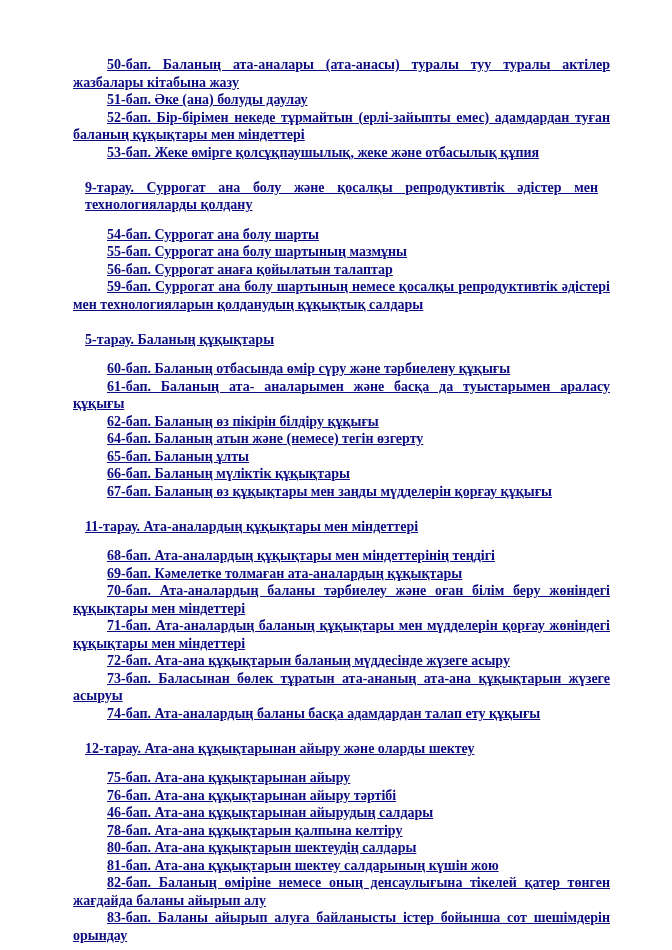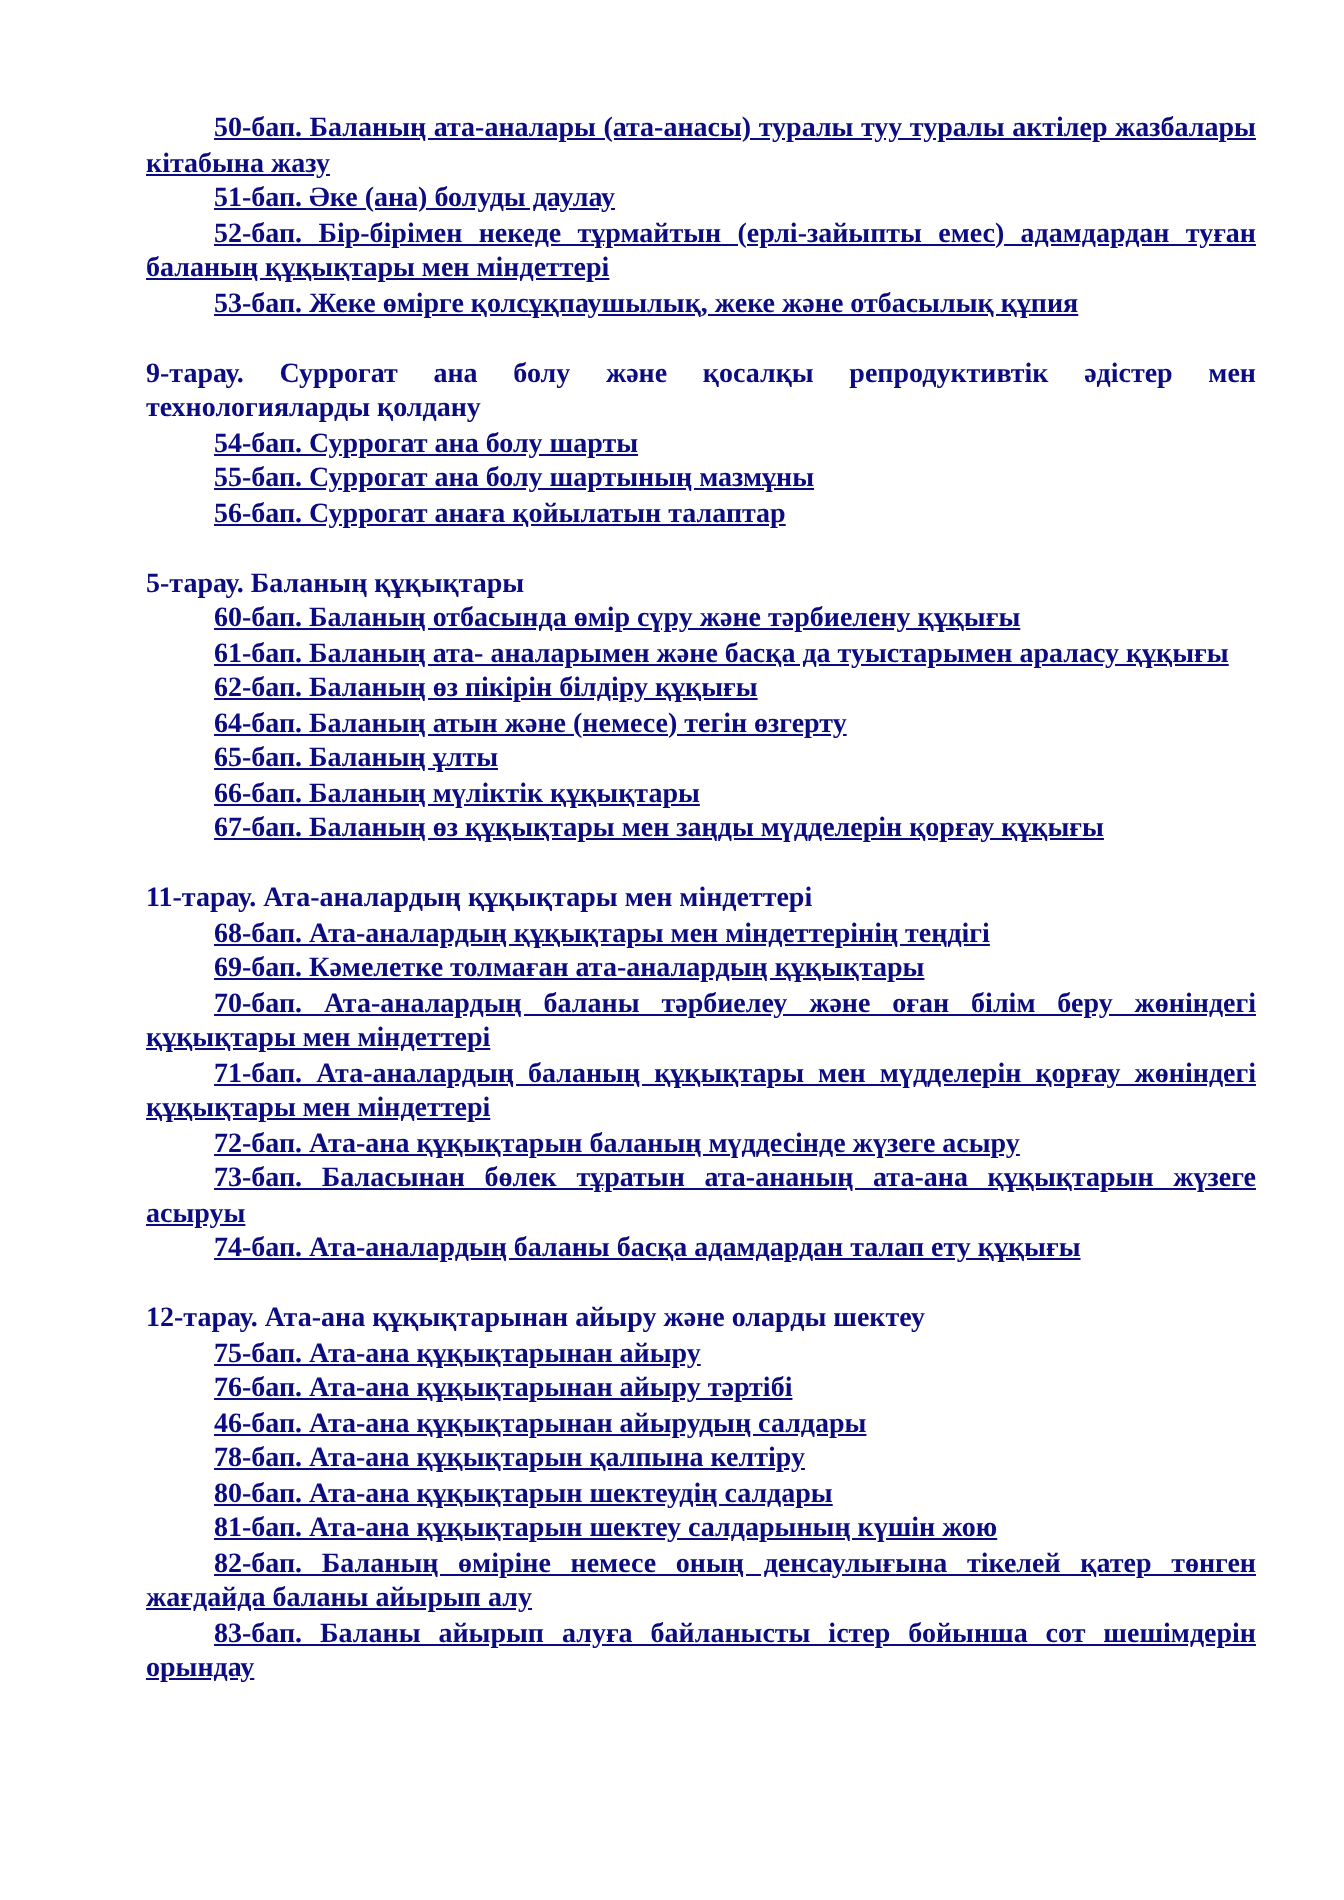--- a/index.html
+++ b/index.html
@@ -10,36 +10,37 @@
   body {
     width: 672px;
     height: 950px;
     overflow: hidden;
     font-family: "Liberation Serif", "DejaVu Serif", serif;
   }
   .page {
     box-sizing: border-box;
     width: 672px;
     height: 950px;
-    padding: 56px 44px 0 73px;
+    padding: 56px 62px 0 73px;
     background: #ffffff;
   }
   .toc {
     font-size: 14px;
     font-weight: bold;
     line-height: 17.5px;
     color: var(--link-color, #0b0b82);
   }
   .toc-section + .toc-section {
     margin-top: 17.5px;
   }
   .chapter-heading {
-    margin: 0;
+    margin: 12px;
     text-indent: 0;
     text-align: justify;
+    text-decoration: underline;
     cursor: pointer;
   }
   .entry {
     margin: 0;
     text-indent: 34px;
     text-align: justify;
     text-decoration: underline;
     cursor: pointer;
   }
 </style>
@@ -57,20 +58,21 @@
           <p class="entry">53-бап. Жеке өмірге қолсұқпаушылық, жеке және отбасылық құпия</p>
         </div>
   </div>
 
   <div class="toc-section">
     <p class="chapter-heading">9-тарау. Суррогат ана болу және қосалқы репродуктивтік әдістер мен технологияларды қолдану</p>
     <div class="articles">
           <p class="entry">54-бап. Суррогат ана болу шарты</p>
           <p class="entry">55-бап. Суррогат ана болу шартының мазмұны</p>
           <p class="entry">56-бап. Суррогат анаға қойылатын талаптар</p>
+          <p class="entry">59-бап. Суррогат ана болу шартының немесе қосалқы репродуктивтік әдістері мен технологияларын қолданудың құқықтық салдары</p>
         </div>
   </div>
 
   <div class="toc-section">
     <p class="chapter-heading">5-тарау. Баланың құқықтары</p>
     <div class="articles">
           <p class="entry">60-бап. Баланың отбасында өмір сүру және тәрбиелену құқығы</p>
           <p class="entry">61-бап. Баланың ата- аналарымен және басқа да туыстарымен араласу құқығы</p>
           <p class="entry">62-бап. Баланың өз пікірін білдіру құқығы</p>
           <p class="entry">64-бап. Баланың атын және (немесе) тегін өзгерту</p>

